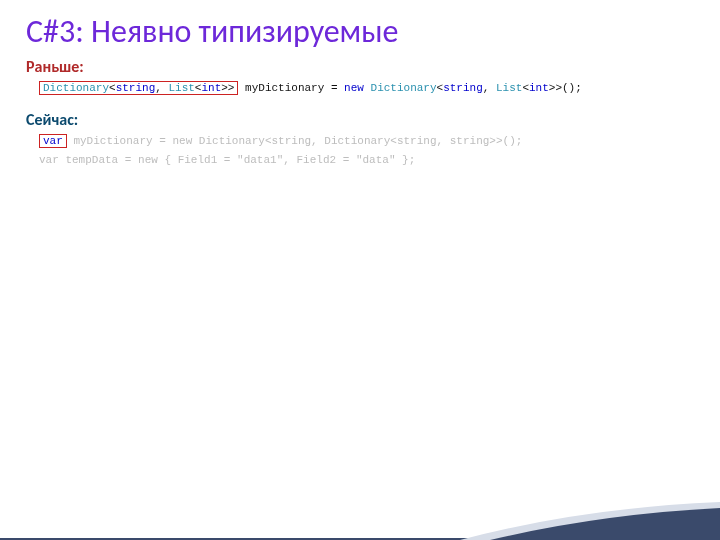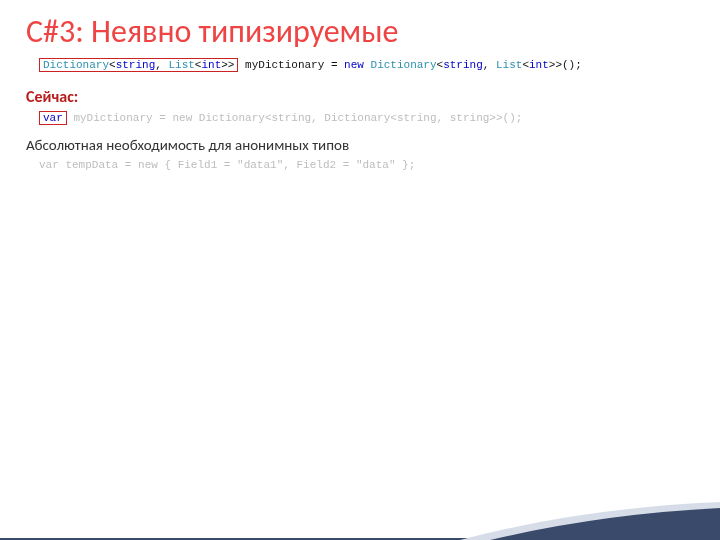--- a/index.html
+++ b/index.html
@@ -13,32 +13,32 @@
   }
   .slide {
     width: 100%;
     height: 100%;
     padding: 14px 26px 0 26px;
     position: relative;
   }
   .title {
     font-size: 32px;
     line-height: 1.15;
-    color: #ef4444;
+    color: #6d28d9;
     font-weight: 400;
     margin-bottom: 4px;
   }
   .subhead {
     font-size: 16px;
     font-weight: 700;
     margin-top: 6px;
     margin-bottom: 2px;
   }
   .sub-before { color: #b02a2a; }
-  .sub-now { color: #b91c1c; margin-top: 12px; }
+  .sub-now { color: #0c4a6e; margin-top: 12px; }
   .sub-note { color: #333; font-weight: 400; font-size: 15px; margin-top: 8px; }
   .code-line {
     font-family: Consolas, "Courier New", monospace;
     font-size: 11px;
     white-space: nowrap;
     padding: 3px 13px;
     color: #111;
   }
   .code-line .tok-type { color: #2b91af; }
   .code-line .tok-kw   { color: #0000cc; }
@@ -74,32 +74,32 @@
 </style>
 </head>
 <body>
 
 <div class="slide">
 
   <h1 class="title">
     <span>C#3: Неявно типизируемые</span><br>
   </h1>
 
+  <div class="subhead sub-before">Раньше:</div>
 
   <div class="code-line">
     <span class="box-red"><span class="tok-type">Dictionary</span><span>&lt;</span><span class="tok-kw">string</span><span>, </span><span class="tok-type">List</span><span>&lt;</span><span class="tok-kw">int</span><span>&gt;&gt;</span></span><span> </span><span>myDictionary = </span><span class="tok-kw">new</span><span> </span><span class="tok-type">Dictionary</span><span>&lt;</span><span class="tok-kw">string</span><span>, </span><span class="tok-type">List</span><span>&lt;</span><span class="tok-kw">int</span><span>&gt;&gt;();</span>
   </div>
 
   <div class="subhead sub-now">Сейчас:</div>
 
   <div class="code-line">
     <span class="box-red"><span class="tok-kw">var</span></span><span class="faded"><span> myDictionary = </span><span class="tok-kw">new</span><span> </span><span class="tok-type">Dictionary</span><span>&lt;</span><span class="tok-kw">string</span><span>, </span><span class="tok-type">Dictionary</span><span>&lt;</span><span class="tok-kw">string</span><span>, </span><span class="tok-kw">string</span><span>&gt;&gt;();</span></span>
   </div>
 
-  <div class="subhead sub-note">Абсолютная необходимость для анонимных типов</div>
 
   <div class="code-line faded">
     <span class="tok-kw">var</span><span> tempData = </span><span class="tok-kw">new</span><span> { Field1 = </span><span class="tok-str">"data1"</span><span>, Field2 = </span><span class="tok-str">"data"</span><span> };</span>
   </div>
 
 </div>
 
 <div class="bottom-dec">
   <div class="swoosh">
     <svg width="260" height="40" viewBox="0 0 260 40">

